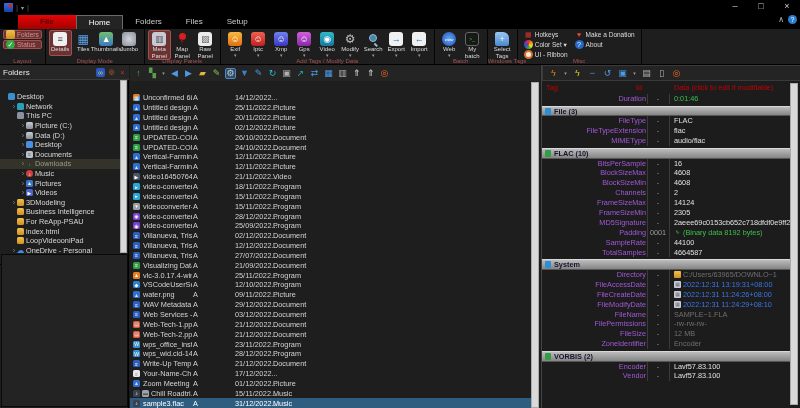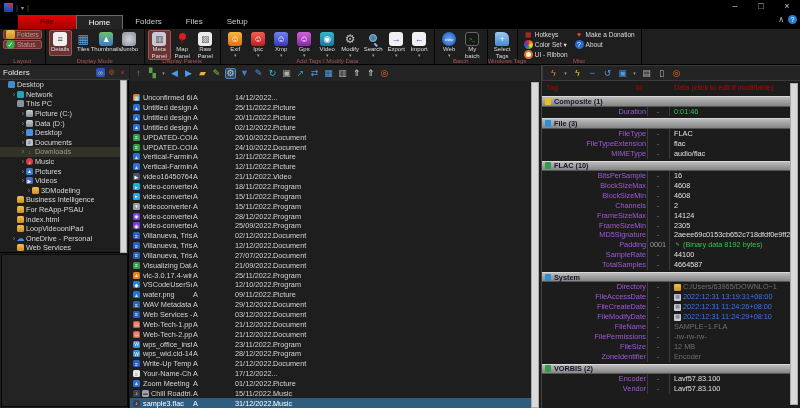--- a/index.html
+++ b/index.html
@@ -49,21 +49,21 @@
   .ringo{border:2px solid #e07020;border-radius:50%;background:#f0f0f0;}
   .web{font-size:4px !important;letter-spacing:0;}
   .term{border:1px solid #666;font-size:5px !important;}
   .tagic{border-radius:2px 6px 2px 2px;}
 
   
   #main{position:absolute;left:0;top:65px;width:800px;height:343px;}
   #leftpanel{position:absolute;left:0;top:0;width:129px;height:343px;background:#1e1e1e;border-right:1px solid #000;}
   #folderhdr{position:absolute;left:0;top:0;width:129px;height:15px;background:#262626;border-bottom:1px solid #3a3a3a;display:flex;align-items:center;}
   #folderhdr .t{font-size:8px;color:#e8e8e8;margin-left:3px;flex:1;}
-  #tree{position:absolute;left:0;top:15px;width:120px;height:173px;overflow:hidden;border-bottom:1px solid #000;}
+  #tree{position:absolute;left:0;top:27px;width:120px;height:173px;overflow:hidden;border-bottom:1px solid #000;}
   .trow{height:9.6px;display:flex;align-items:center;white-space:nowrap;}
   .trow .arr{width:6px;color:#8a8a8a;font-size:7px;text-align:center;flex:none;}
   .trow .lbl{font-size:7.3px;color:#d8d8d8;margin-left:2px;}
   .trow.sel{background:#33332a;}
   .trow.sel .lbl{color:#9a9a8a;}
   .ti{width:7px;height:7px;border-radius:1.5px;display:flex;align-items:center;justify-content:center;color:#fff;font-size:5px;flex:none;}
   #treescroll{position:absolute;right:1px;top:15px;width:7px;height:173px;background:#d9d9d9;border:1px solid #aaa;}
   #belowtree{position:absolute;left:1px;top:189px;width:127px;height:153px;background:#232323;border:1px solid #0a0a0a;}
 
   
@@ -344,21 +344,21 @@
           <div class="trow" style="padding-left: 20px;">
             <span class="arr">›</span>
             <span class="ti" style="background: rgb(58, 120, 200);">▲</span>
             <span class="lbl">Pictures</span>
           </div>
           <div class="trow" style="padding-left: 20px;">
             <span class="arr">›</span>
             <span class="ti" style="background: rgb(72, 102, 208);">▶</span>
             <span class="lbl">Videos</span>
           </div>
-          <div class="trow" style="padding-left: 26px;">
+          <div class="trow" style="padding-left: 11px;">
             <span class="arr">›</span>
             <span class="ti" style="background: linear-gradient(rgb(240, 192, 80), rgb(208, 144, 32));"></span>
             <span class="lbl">3DModeling</span>
           </div>
           <div class="trow" style="padding-left: 11px;">
             <span class="arr"></span>
             <span class="ti" style="background: linear-gradient(rgb(240, 192, 80), rgb(208, 144, 32));"></span>
             <span class="lbl">Business Intelligence</span>
           </div>
           <div class="trow" style="padding-left: 11px;">
@@ -655,24 +655,20 @@
           <span class="tbi" style="color: rgb(176, 176, 176);">▤</span>
           <span class="tbi" style="color: rgb(176, 176, 176);">▯</span>
           <span class="tbi" style="color: rgb(232, 104, 32);">◎</span>
         </div>
       <div id="mheader">
         <span style="left:4px">Tag</span>
         <span style="left:94px">Id</span>
         <span style="left:132px">Data (click to edit if modifiable)</span>
       </div>
       <div id="mrows">
-          <div class="msec">
-            <span class="mi" style="background: rgb(232, 192, 32);"></span>
-            <span class="st">Composite (1)</span>
-          </div>
           <div class="mrow">
             <span class="mtag">Duration</span>
             <span class="mid">-</span>
             <span class="mval g">
               <span>0:01:46</span>
             </span>
           </div>
           <div class="msec">
             <span class="mi" style="background: rgb(42, 143, 212);"></span>
             <span class="st">File (3)</span>

